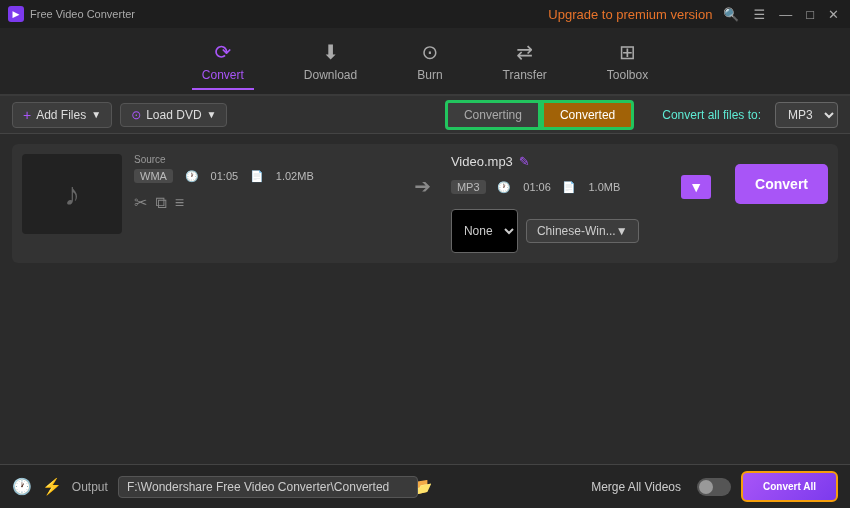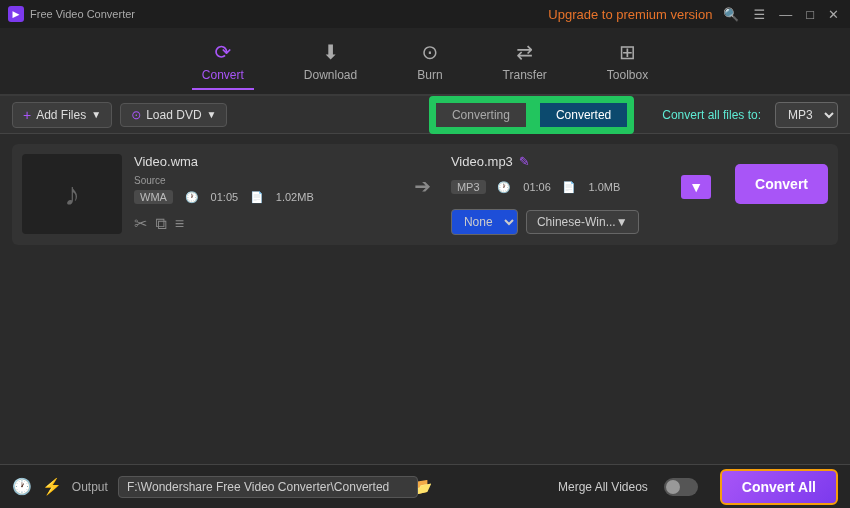--- a/index.html
+++ b/index.html
@@ -122,28 +122,28 @@
     #tab-area {
       margin-left: auto;
       display: flex;
       align-items: center;
       gap: 0;
     }
     .tab-btn {
       padding: 5px 16px;
       font-size: 12px;
       cursor: pointer;
-      border: 7px solid #22c55e;
+      border: 3px solid #22c55e;
       background: #3d3d3d;
       color: #aaa;
     }
     .tab-btn:first-child { border-radius: 4px 0 0 4px; }
     .tab-btn:last-child { border-radius: 0 4px 4px 0; }
     .tab-btn.active {
-      background: #0c4a6e;
+      background: #a16207;
       color: #fff;
     }
     #convert-all-label {
       margin-left: 20px;
       font-size: 12px;
       color: #5eead4;
       white-space: nowrap;
     }
     .format-select {
       background: #3d3d3d;
@@ -289,25 +289,25 @@
       margin-top: 10px;
       align-self: flex-start;
     }
     .subtitle-row {
       display: flex;
       gap: 8px;
       margin-top: 10px;
       align-items: center;
     }
     .subtitle-select {
-      background: #1d4ed8;
+      background: #000000;
       border: 1px solid #666;
       color: #ccc;
       font-size: 12px;
-      padding: 4px 8px;
+      padding: 13px 8px;
       border-radius: 4px;
       cursor: pointer;
     }
     .lang-select-btn {
       background: #3d3d3d;
       border: 1px solid #666;
       color: #ccc;
       font-size: 12px;
       padding: 4px 10px;
       border-radius: 4px;
@@ -390,25 +390,25 @@
       border-radius: 50%;
       position: absolute;
       top: 2px;
       left: 2px;
     }
     #convert-all-btn {
       background: linear-gradient(135deg, #a855f7, #7c3aed);
       border: 2px solid #f59e0b;
       border-radius: 6px;
       color: white;
-      font-size: 14px;
+      font-size: 10px;
       font-weight: bold;
       padding: 8px 20px;
       cursor: pointer;
-      margin-left: 12px;
+      margin-left: 0;
       white-space: nowrap;
     }
   </style>
 </head>
 <body>
 
 <div id="title-bar">
   <div id="title-bar-left">
     <div id="app-logo">
       <span style="color:white;font-size:9px;">▶</span>
@@ -470,21 +470,20 @@
 </div>
 
 <div id="main-content">
   <div class="file-item">
 
     <div class="file-thumbnail">
       <span class="music-note">♪</span>
     </div>
 
     <div class="file-info-left">
-      <div class="file-name">Video.wma</div>
       <div class="source-label">Source</div>
       <div class="file-meta">
         <span class="meta-format">WMA</span>
         <span style="font-size:11px;">🕐</span>
         <span>01:05</span>
         <span style="font-size:11px;">📄</span>
         <span>1.02MB</span>
       </div>
       <div class="file-actions">
         <button class="file-action-btn">✂</button>

